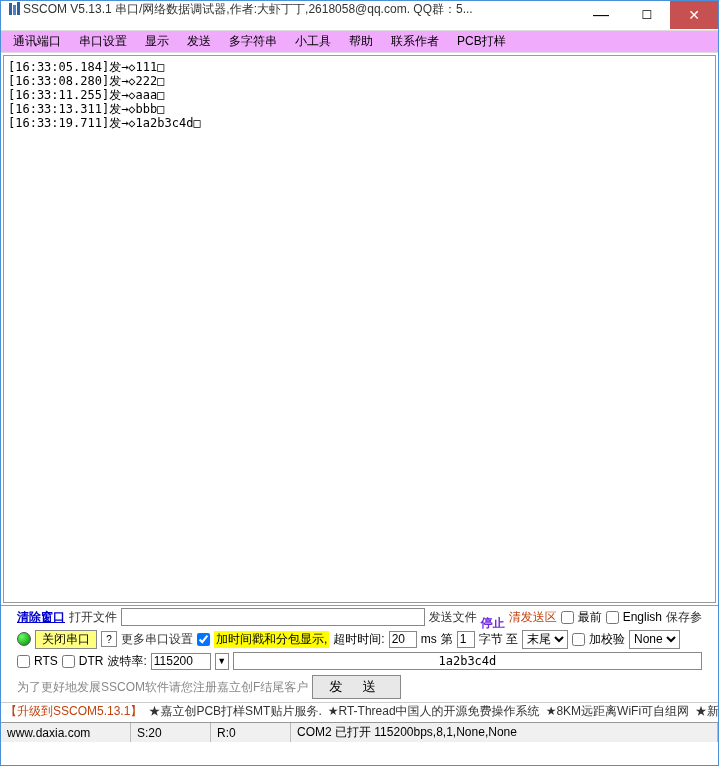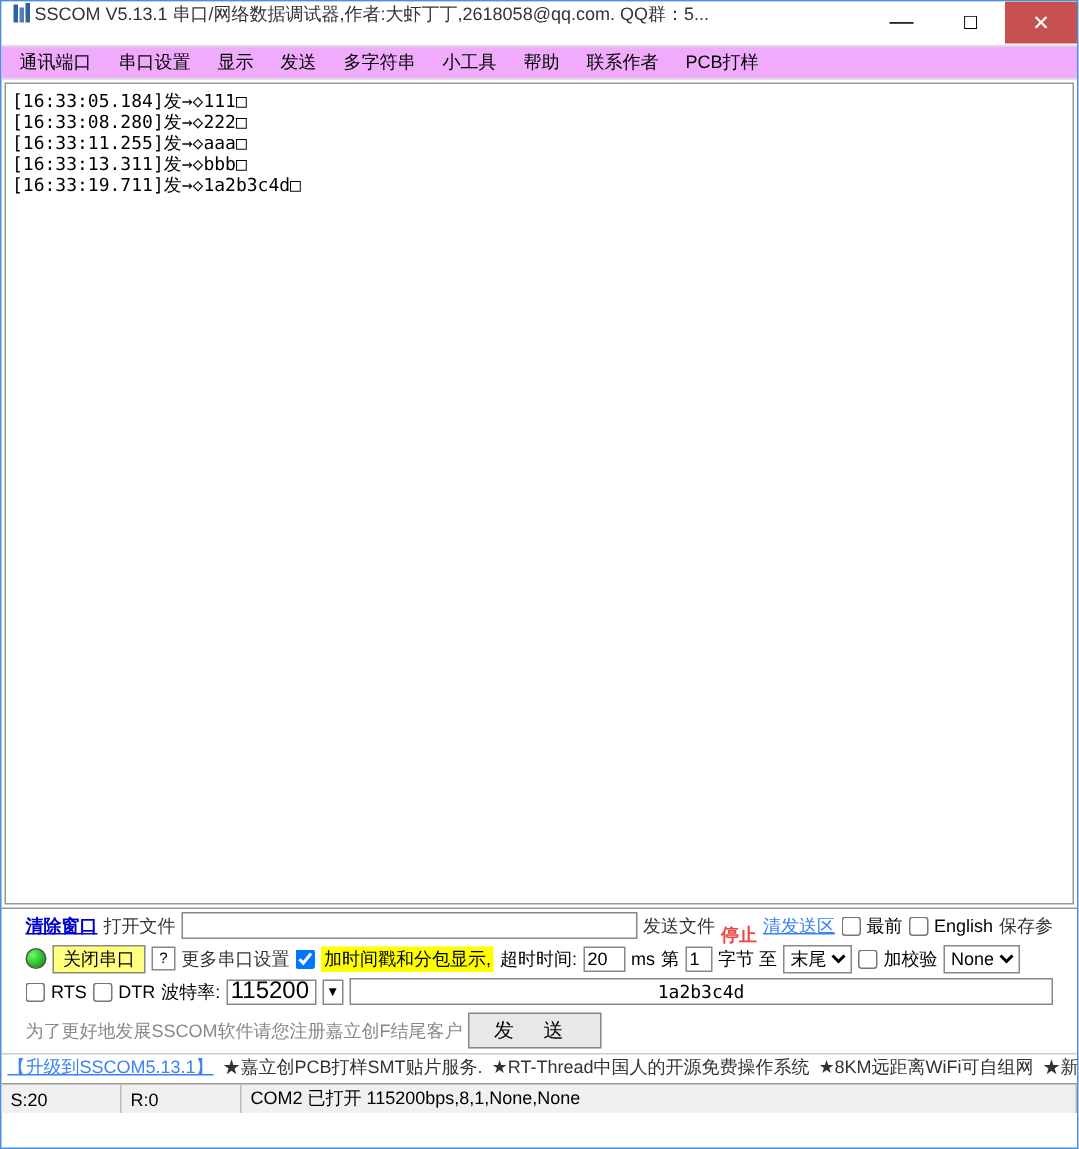--- a/index.html
+++ b/index.html
@@ -14,30 +14,30 @@
 .menubar { height: 22px; background: #f0abfc; display: flex; align-items: center; padding: 0 4px; gap: 2px; border-bottom: 1px solid #ddd; }
 .menuitem { padding: 2px 8px; cursor: default; }
 .output-area { height: 548px; background: #fff; border: 1px solid #999; margin: 2px; padding: 4px; font-family: "SimSun", monospace; font-size: 12px; line-height: 14px; white-space: pre; overflow: auto; position: relative; }
 .output-area::-webkit-scrollbar { width: 17px; }
 .output-area::-webkit-scrollbar-track { background: #f0f0f0; }
 .output-area::-webkit-scrollbar-thumb { background: #cdcdcd; }
 .controls { border-top: 1px solid #999; }
 .row { display: flex; align-items: center; height: 22px; padding: 0 16px; gap: 4px; font-size: 12px; }
 .btn-yellow { background: #ffff80; border: 1px solid #888; padding: 1px 6px; height: 19px; display: inline-flex; align-items: center; }
 .link-blue { color: #0000cc; text-decoration: underline; cursor: pointer; }
-.link-green { color: #3b82f6; text-decoration: underline; cursor: pointer; }
-.link-red { color: #ef4444; cursor: pointer; margin-top: 12px; }
+.link-green { color: #c2410c; cursor: pointer; }
+.link-red { color: #6d28d9; cursor: pointer; margin-top: 12px; }
 .link-dark { color: #333; cursor: pointer; }
 input[type=text].filepath { flex: 1; border: 1px solid #888; height: 18px; padding: 0 2px; font-size: 12px; }
 select { border: 1px solid #888; height: 19px; font-size: 12px; background: #fff; }
 input[type=checkbox] { margin: 0; }
 .yellow-bg { background: #ffff00; padding: 0 2px; }
 input.small { width: 28px; border: 1px solid #888; height: 17px; font-size: 12px; text-align: left; padding: 0 2px; }
 input.med { width: 48px; border: 1px solid #888; height: 17px; font-size: 12px; padding: 0 2px; }
-input.baud { width: 60px; border: 1px solid #888; height: 17px; font-size: 16px; padding: 0 2px; }
+input.baud { width: 60px; border: 1px solid #888; height: 17px; font-size: 12px; padding: 0 2px; }
 .sendbox { flex: 1; border: 1px solid #888; height: 18px; padding: 0 2px; font-size: 12px; font-family: monospace; text-align: center; }
 .led { width: 14px; height: 14px; border-radius: 50%; background: radial-gradient(circle at 30% 30%, #6f6, #080); border: 1px solid #555; display: inline-block; }
 .grey-text { color: #888; }
 .statusbar { height: 20px; border-top: 1px solid #999; display: flex; align-items: center; font-size: 12px; background: #f0f0f0; }
 .status-cell { border-right: 1px solid #bbb; height: 100%; display: flex; align-items: center; padding: 0 6px; }
 .promo-row { height: 20px; display: flex; font-size: 12px; padding: 0 4px; gap: 6px; white-space: nowrap; overflow: hidden; border-top: 1px solid #ccc; }
 .send-btn { background: #e8e8e8; border: 1px solid #888; padding: 2px 16px; letter-spacing: 8px; }
 .icon-svg { width:16px; height:16px; }
 </style>
 </head>
@@ -134,16 +134,17 @@
     <span class="link-green">【升级到SSCOM5.13.1】</span>
     <span class="link-dark">★嘉立创PCB打样SMT贴片服务.</span>
     <span class="link-dark">★RT-Thread中国人的开源免费操作系统</span>
     <span class="link-dark">★8KM远距离WiFi可自组网</span>
     <span class="link-dark">★新一代</span>
   </div>
 
 </div>
 
 <div class="statusbar">
+  <div class="status-cell" style="width:130px">www.daxia.com</div>
   <div class="status-cell" style="width:80px">S:20</div>
   <div class="status-cell" style="width:80px">R:0</div>
   <div class="status-cell" style="flex:1">COM2 已打开  115200bps,8,1,None,None</div>
 </div>
 
 </body></html>

